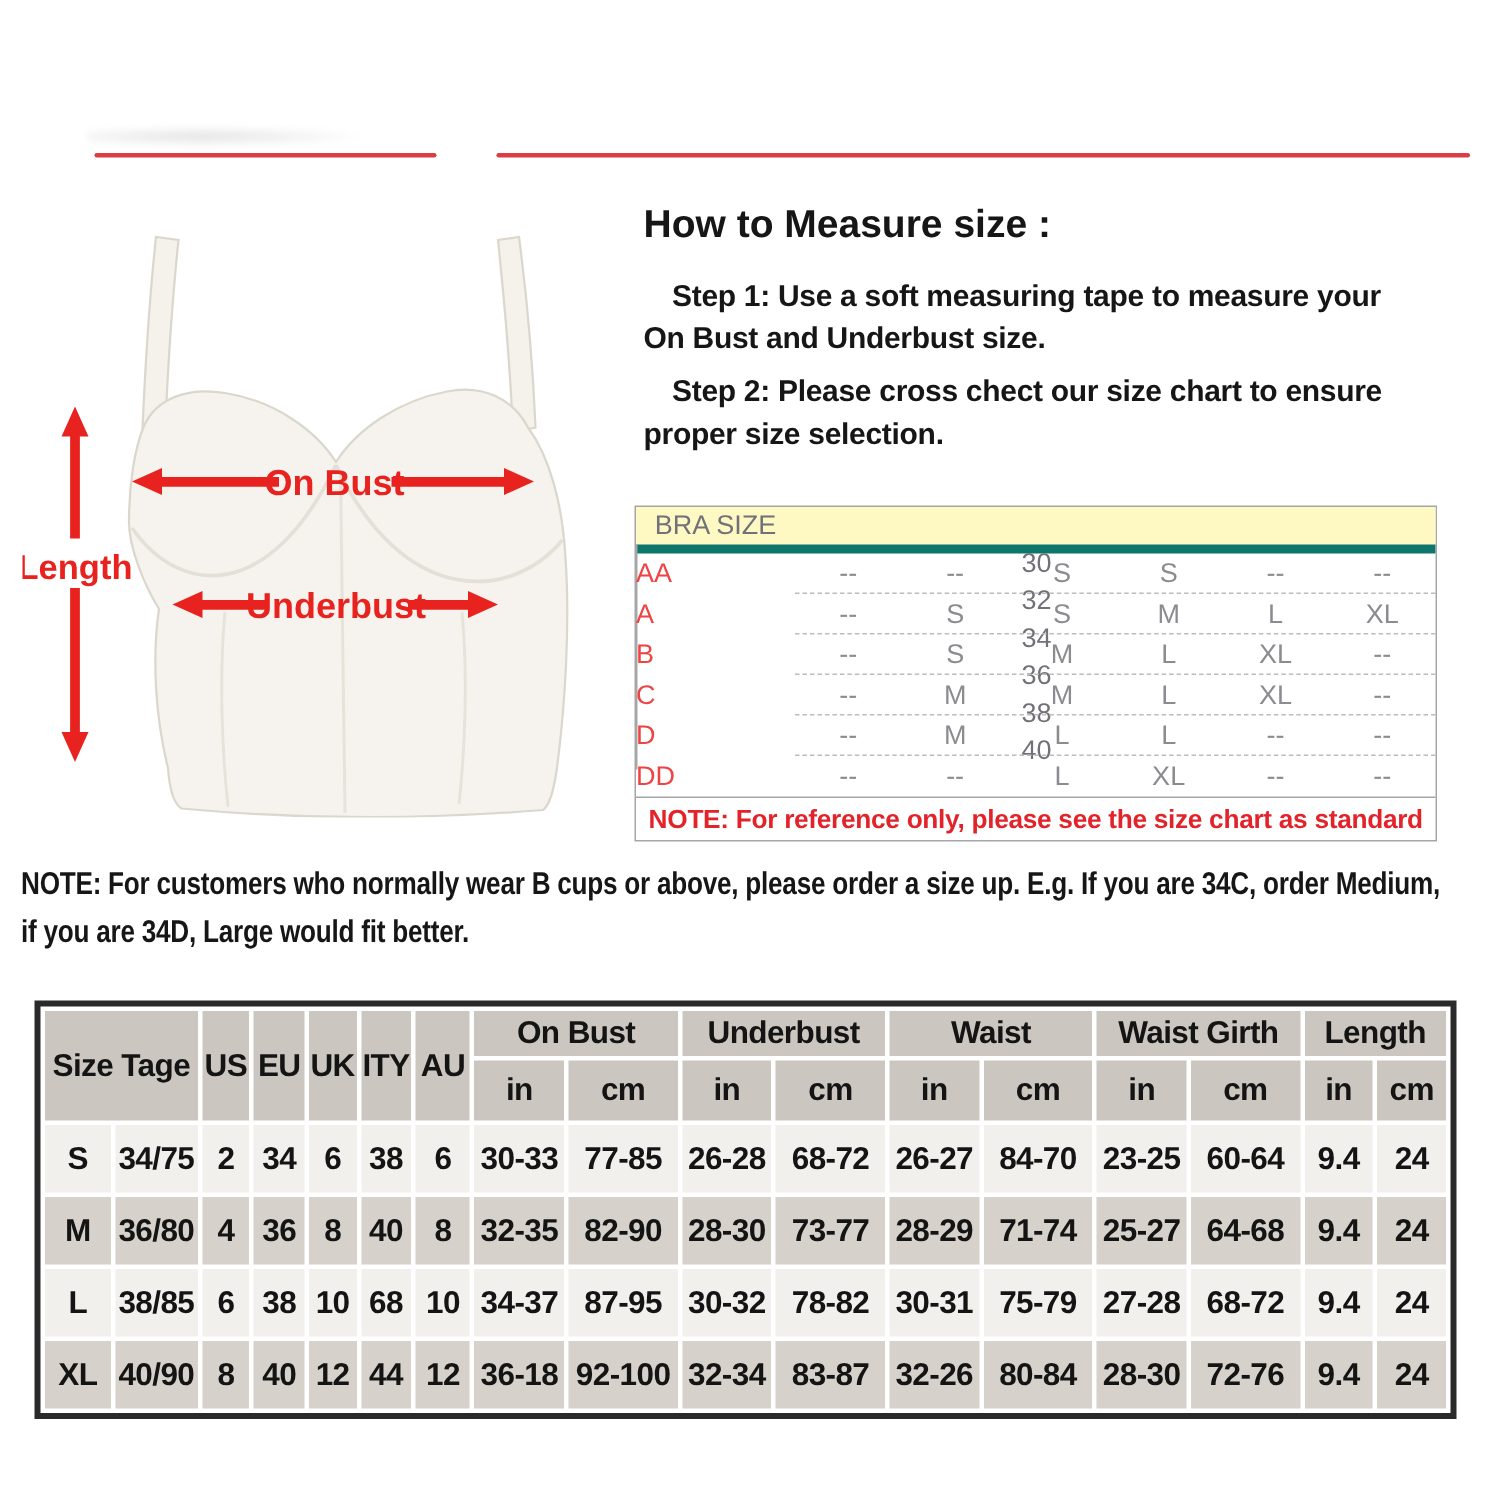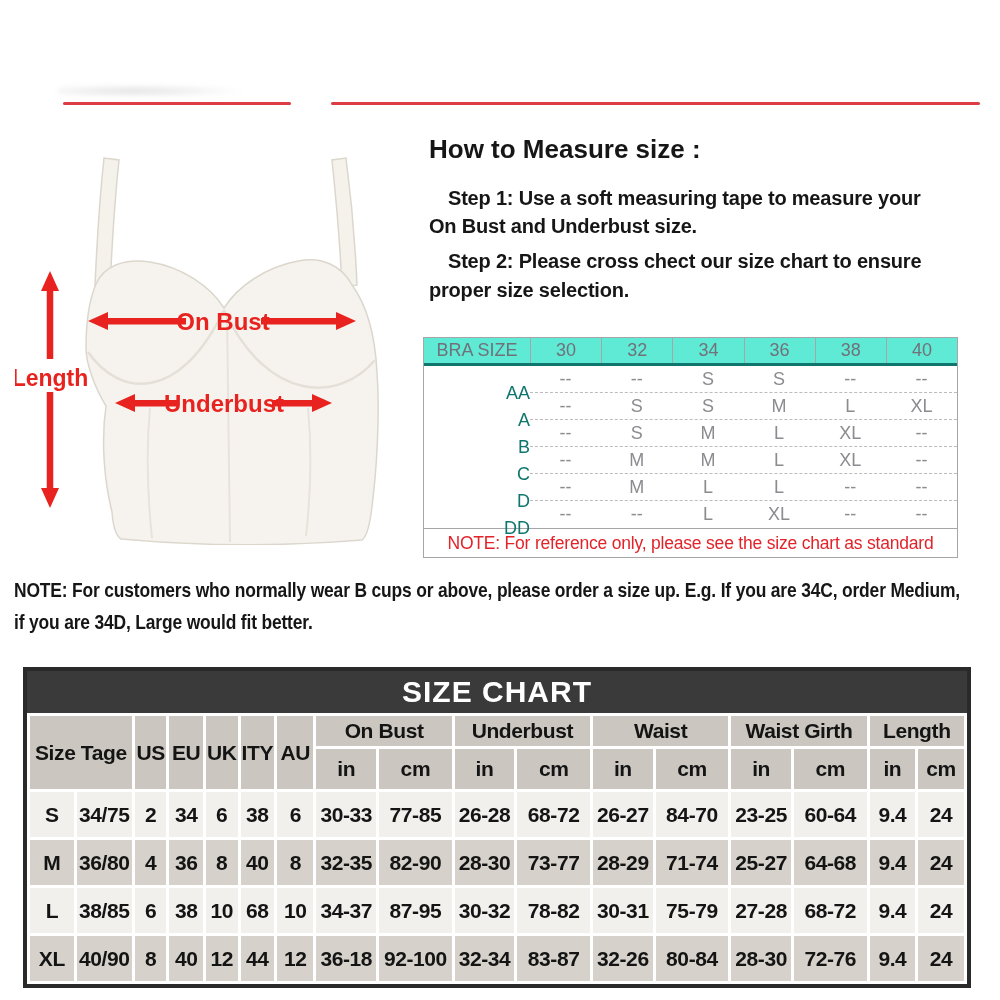--- a/index.html
+++ b/index.html
@@ -11,30 +11,30 @@
   .wisp{position:absolute;top:84px;left:58px;width:190px;height:14px;
         background:radial-gradient(ellipse at 40% 50%, rgba(120,120,120,.20), rgba(120,120,120,0) 70%);
         filter:blur(2px);}
 
   
   .howto-title{position:absolute;left:429px;top:134px;font-size:26px;font-weight:bold;white-space:nowrap;}
   .step{position:absolute;font-size:20px;font-weight:bold;white-space:nowrap;letter-spacing:-0.2px;}
 
   
   .bra{position:absolute;left:423px;top:337px;width:533px;border:1px solid #a6a6a6;background:#fff;}
-  .bt-head{display:flex;height:25px;background:#5eead4;border-bottom:3px solid #0f766e;}
+  .bt-head{display:flex;height:25px;background:#fef9c3;border-bottom:6px solid #0f766e;flex-direction:column;}
   .bt-hc{flex:1;text-align:center;line-height:25px;font-size:18px;color:#71717a;border-left:1px solid #a6a6a6;}
   .bt-hc.lbl{width:106px;flex:none;border-left:none;}
   .bt-row{display:flex;height:27px;}
-  .bt-rl{width:106px;flex:none;text-align:right;line-height:27px;font-size:18px;color:#0f766e;margin-top:14px;}
+  .bt-rl{width:106px;flex:none;text-align:left;line-height:27px;font-size:18px;color:#ef4444;}
   .bt-vals{flex:1;display:flex;}
   .bt-row.dash .bt-vals{border-bottom:1px dashed #bcbcbc;}
   .bt-vals span{flex:1;text-align:center;line-height:26px;font-size:18px;color:#8b8b90;}
   .bt-note{height:28px;border-top:1px solid #a6a6a6;text-align:center;line-height:28px;
-           font-size:17.5px;font-weight:normal;color:#e3232a;letter-spacing:-0.2px;white-space:nowrap;}
+           font-size:17.5px;font-weight:bold;color:#e3232a;letter-spacing:-0.2px;white-space:nowrap;}
 
   
   .cnote{position:absolute;left:14px;font-size:21px;font-weight:bold;white-space:nowrap;
          transform:scaleX(0.83);transform-origin:left center;letter-spacing:-0.2px;}
 
   
   .sc-wrap{position:absolute;left:23px;top:667px;width:940px;border:4px solid #2a2a2a;background:#fff;}
   .sc-title{height:42px;background:#3a3a3a;color:#fff;text-align:center;line-height:42px;
             font-size:30px;font-weight:bold;letter-spacing:1px;}
   table.sc{border-collapse:separate;border-spacing:3px;width:100%;table-layout:fixed;}
@@ -191,21 +191,20 @@
         <span>--</span>
       </div>
   </div>
   <div class="bt-note">NOTE: For reference only, please see the size chart as standard</div>
 </div>
 
 <div class="cnote" style="top:578px;">NOTE: For customers who normally wear B cups or above, please order a size up. E.g. If you are 34C, order Medium,</div>
 <div class="cnote" style="top:610px;">if you are 34D, Large would fit better.</div>
 
 <div class="sc-wrap">
-  <div class="sc-title">SIZE CHART</div>
   <table class="sc">
     <colgroup>
       <col style="width:4.7%">
         <col style="width:5.9%">
       <col style="width:3.4%">
         <col style="width:3.6%">
         <col style="width:3.4%">
         <col style="width:3.6%">
         <col style="width:3.9%">
       <col style="width:6.4%">

